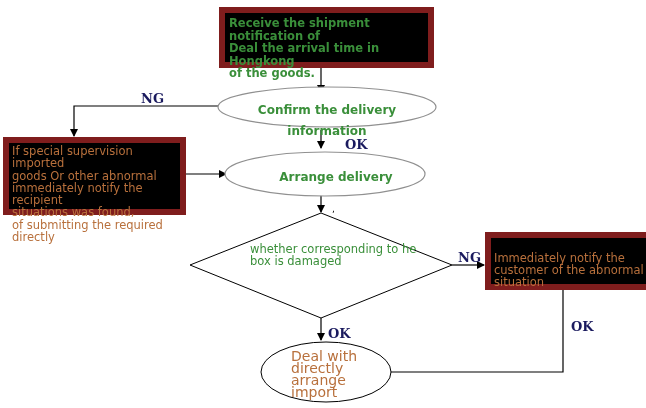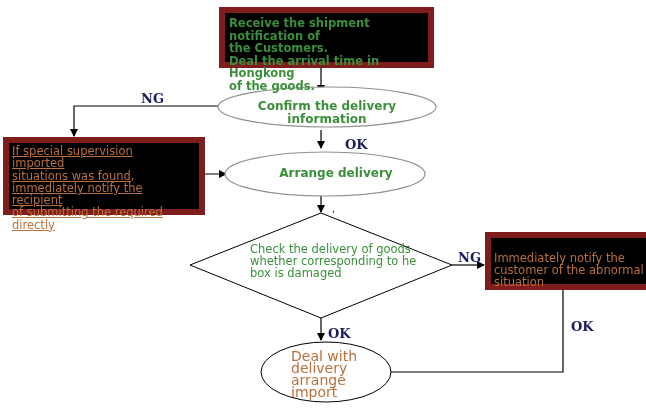--- a/index.html
+++ b/index.html
@@ -2,21 +2,21 @@
 <html><head>
 <meta charset="utf-8">
 <style>
   html,body{margin:0;padding:0;background:#fff;}
   body{width:646px;height:408px;position:relative;overflow:hidden;font-family:"DejaVu Sans",sans-serif;}
   svg{position:absolute;left:0;top:0;}
   .box{position:absolute;box-sizing:border-box;background:#000000;border:6px solid #7f1d1d;font-size:11.5px;line-height:12.5px;}
   .green{color:#3a8f3a;}
   .brown{color:#b8703c;}
   .lbl{position:absolute;font-family:"DejaVu Serif",serif;font-weight:bold;font-size:13px;color:#1a1a5e;}
-  .etext{position:absolute;font-size:12px;line-height:13px;text-align:center;}
+  .etext{position:absolute;font-size:12px;line-height:21px;text-align:center;}
 </style>
 </head>
 <body>
 
 <svg width="646" height="408">
   <defs>
     <marker id="ah" markerWidth="8" markerHeight="8" refX="7" refY="4" orient="auto" markerUnits="userSpaceOnUse">
       <path d="M0,0 L8,4 L0,8 z" fill="#000"></path>
     </marker>
   </defs>
@@ -40,52 +40,51 @@
   <polyline points="563,290 563,372 391,372" fill="none" stroke="#000" stroke-width="1.2"></polyline>
 
   <ellipse cx="327" cy="107" rx="109" ry="20" fill="#fff" stroke="#909090" stroke-width="1.2"></ellipse>
   <ellipse cx="325" cy="174" rx="100" ry="22" fill="#fff" stroke="#909090" stroke-width="1.2"></ellipse>
   <ellipse cx="326" cy="372" rx="65" ry="30" fill="#fff" stroke="#000" stroke-width="1"></ellipse>
   <text x="332" y="212" font-size="9" fill="#000">,</text>
 </svg>
 
 <div class="box green" style="left:219px;top:7px;width:215px;height:61px;padding:4px 0 0 4px;font-weight:bold;">
   <div>Receive the shipment notification of</div>
-  <div>the Customers.</div>
   <div>Deal the arrival time in Hongkong</div>
   <div>of the goods.</div>
 </div>
 
 <div class="etext green" style="left:218px;top:100px;width:218px;font-weight:bold;">Confirm the delivery information</div>
 
-<div class="box brown" style="left:3px;top:137px;width:202px;height:78px;padding:2px 13px 0 3px;font-size:11.5px;line-height:12.3px;text-decoration:underline;">
+<div class="box brown" style="left:3px;top:137px;width:183px;height:78px;padding:2px 13px 0 3px;font-size:11.5px;line-height:12.3px;">
   <div>If special supervision imported</div>
+  <div>goods Or other abnormal</div>
+  <div>immediately notify the recipient</div>
   <div>situations was found,</div>
-  <div>immediately notify the recipient</div>
   <div>of submitting the required</div>
   <div>directly</div>
 </div>
 
 <div class="etext green" style="left:225px;top:167px;width:222px;font-weight:bold;">Arrange delivery</div>
 
 <div class="green" style="position:absolute;left:250px;top:243px;width:190px;font-size:11.5px;line-height:12px;">
-  <div>Check the delivery of goods</div>
   <div>whether corresponding to he</div>
   <div>box is damaged</div>
 </div>
 
 <div class="box brown" style="left:485px;top:232px;width:180px;height:58px;padding:14px 0 0 3px;font-size:11.5px;line-height:12px;">
   <div>Immediately notify the</div>
   <div>customer of the abnormal</div>
   <div>situation</div>
 </div>
 
 <div class="brown" style="position:absolute;left:291px;top:350px;width:100px;font-size:14px;line-height:12px;">
   <div>Deal with</div>
-  <div>delivery arrange</div>
+  <div>directly arrange</div>
   <div>import</div>
 </div>
 
 <div class="lbl" style="left:141px;top:91px;">NG</div>
 <div class="lbl" style="left:345px;top:137px;">OK</div>
 <div class="lbl" style="left:458px;top:250px;">NG</div>
 <div class="lbl" style="left:328px;top:326px;">OK</div>
 <div class="lbl" style="left:571px;top:319px;">OK</div>
 
 </body></html>

